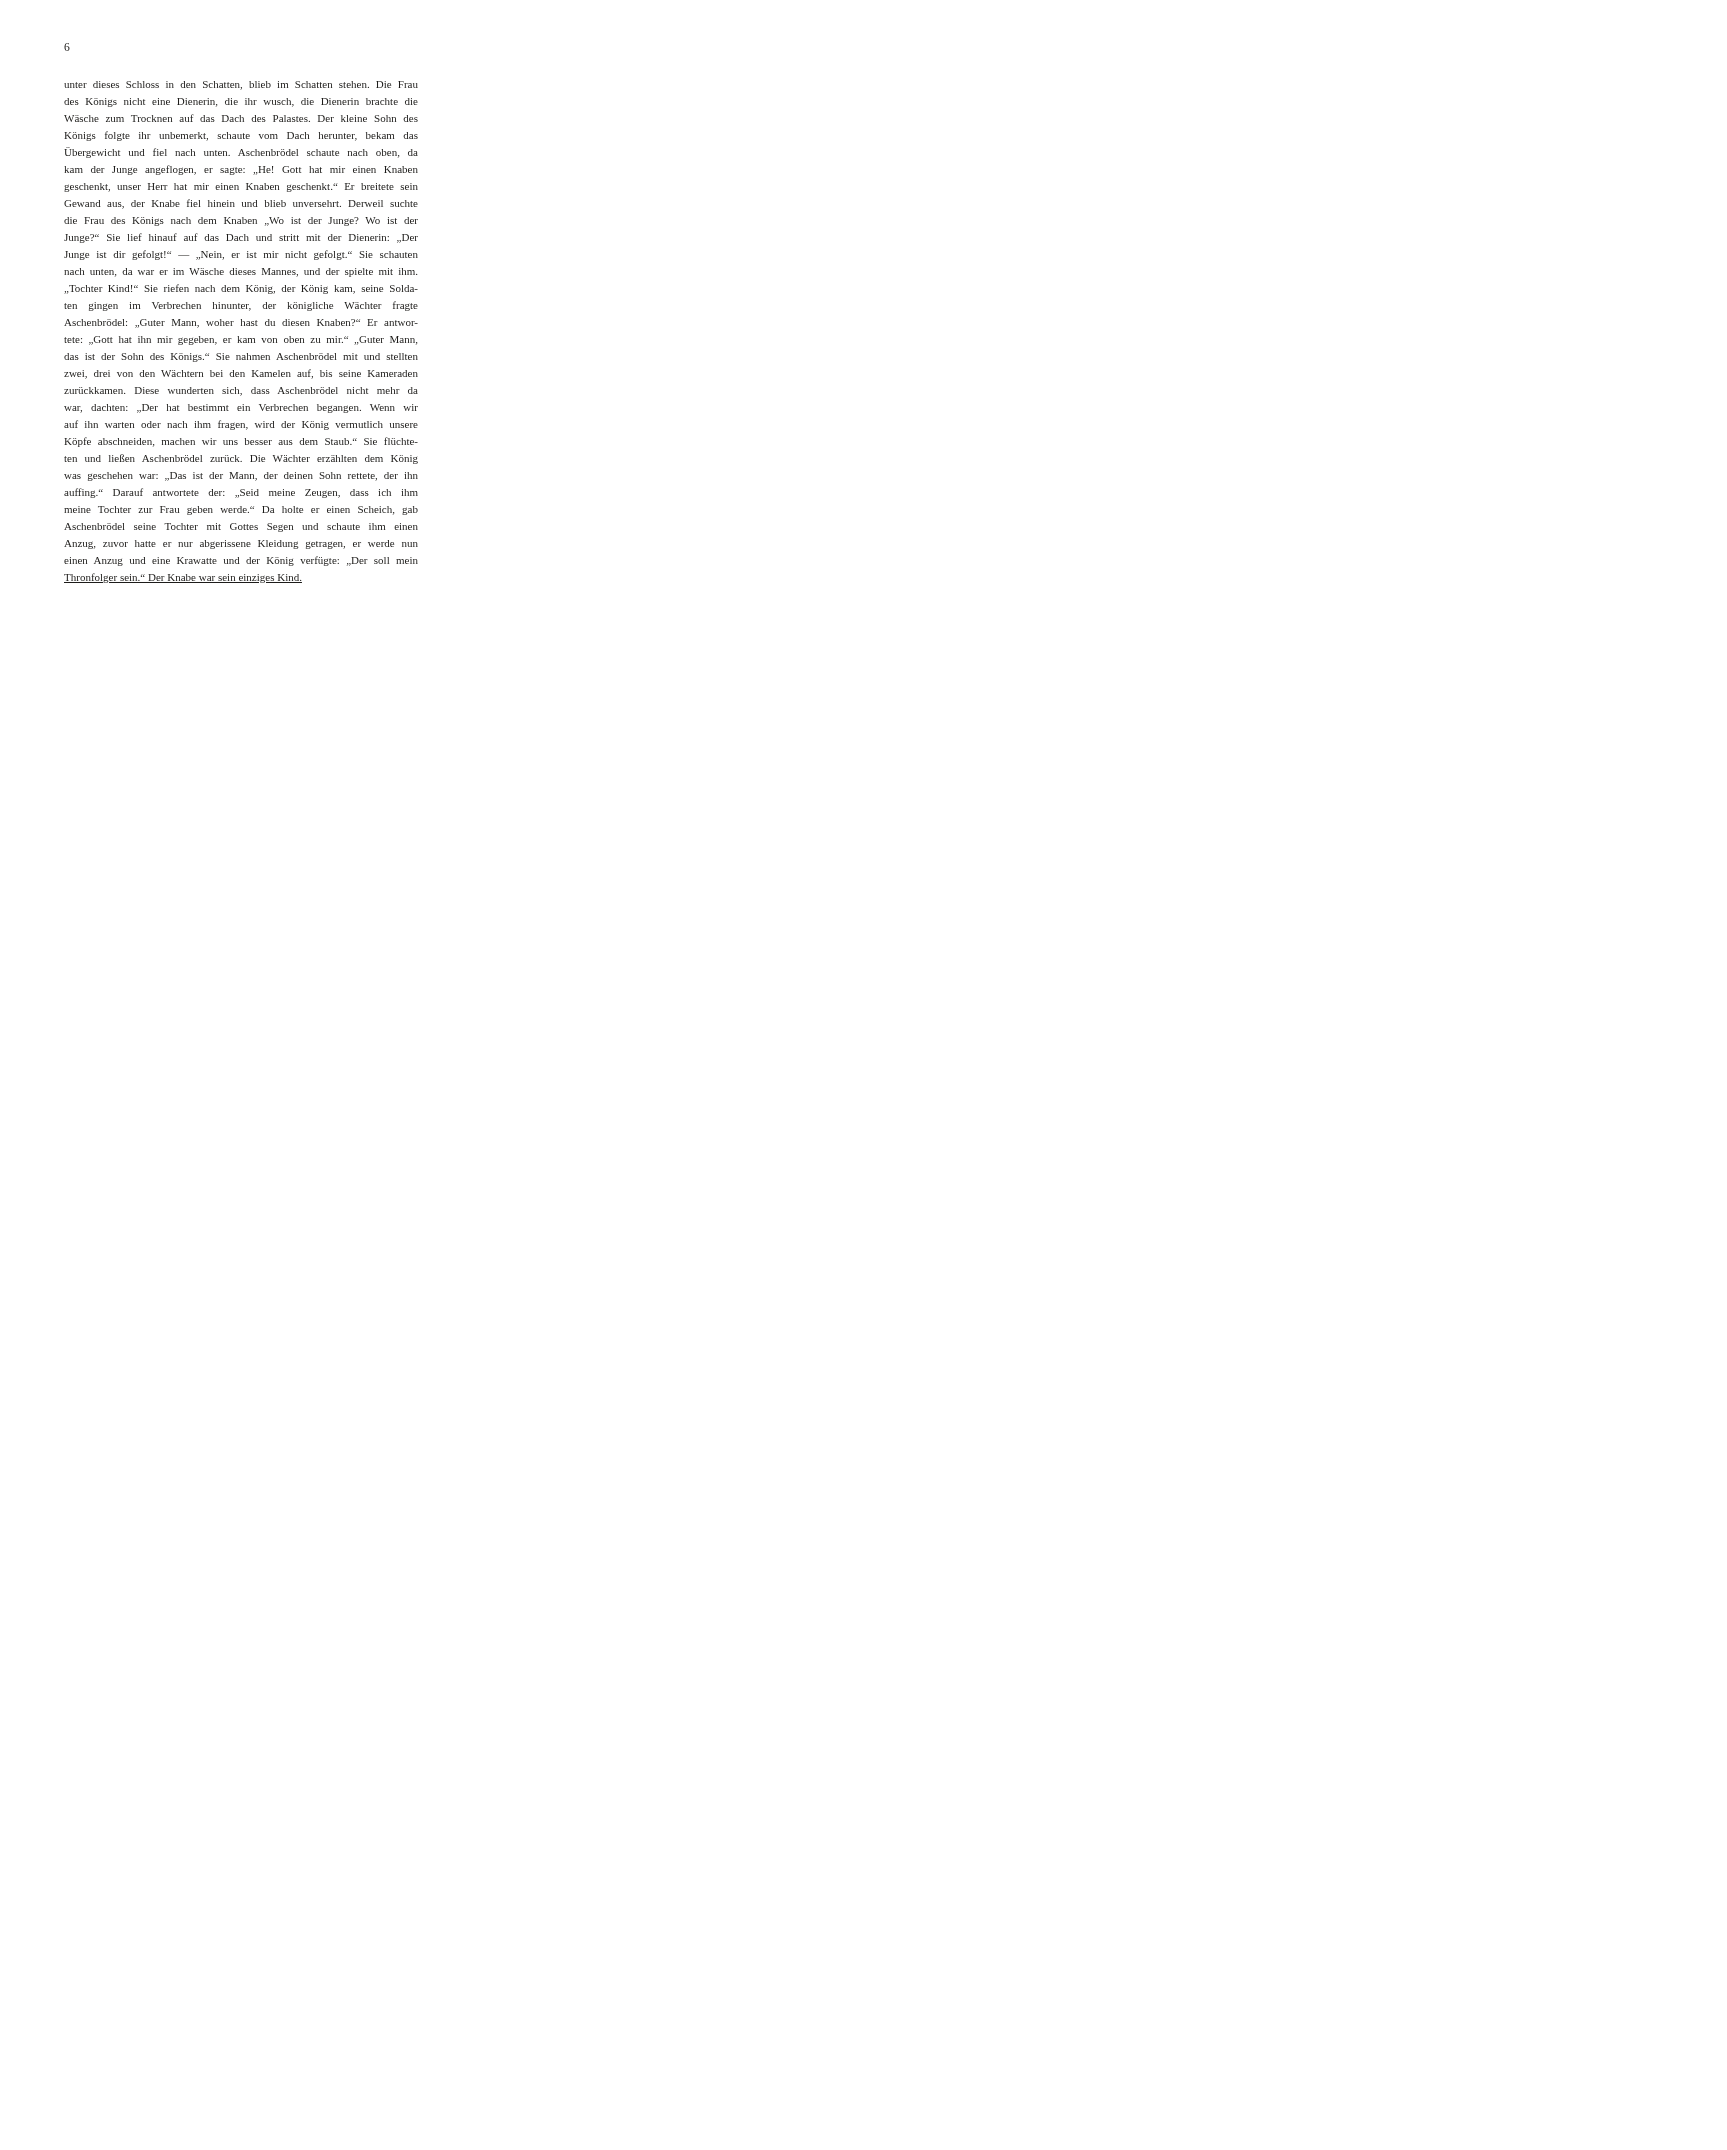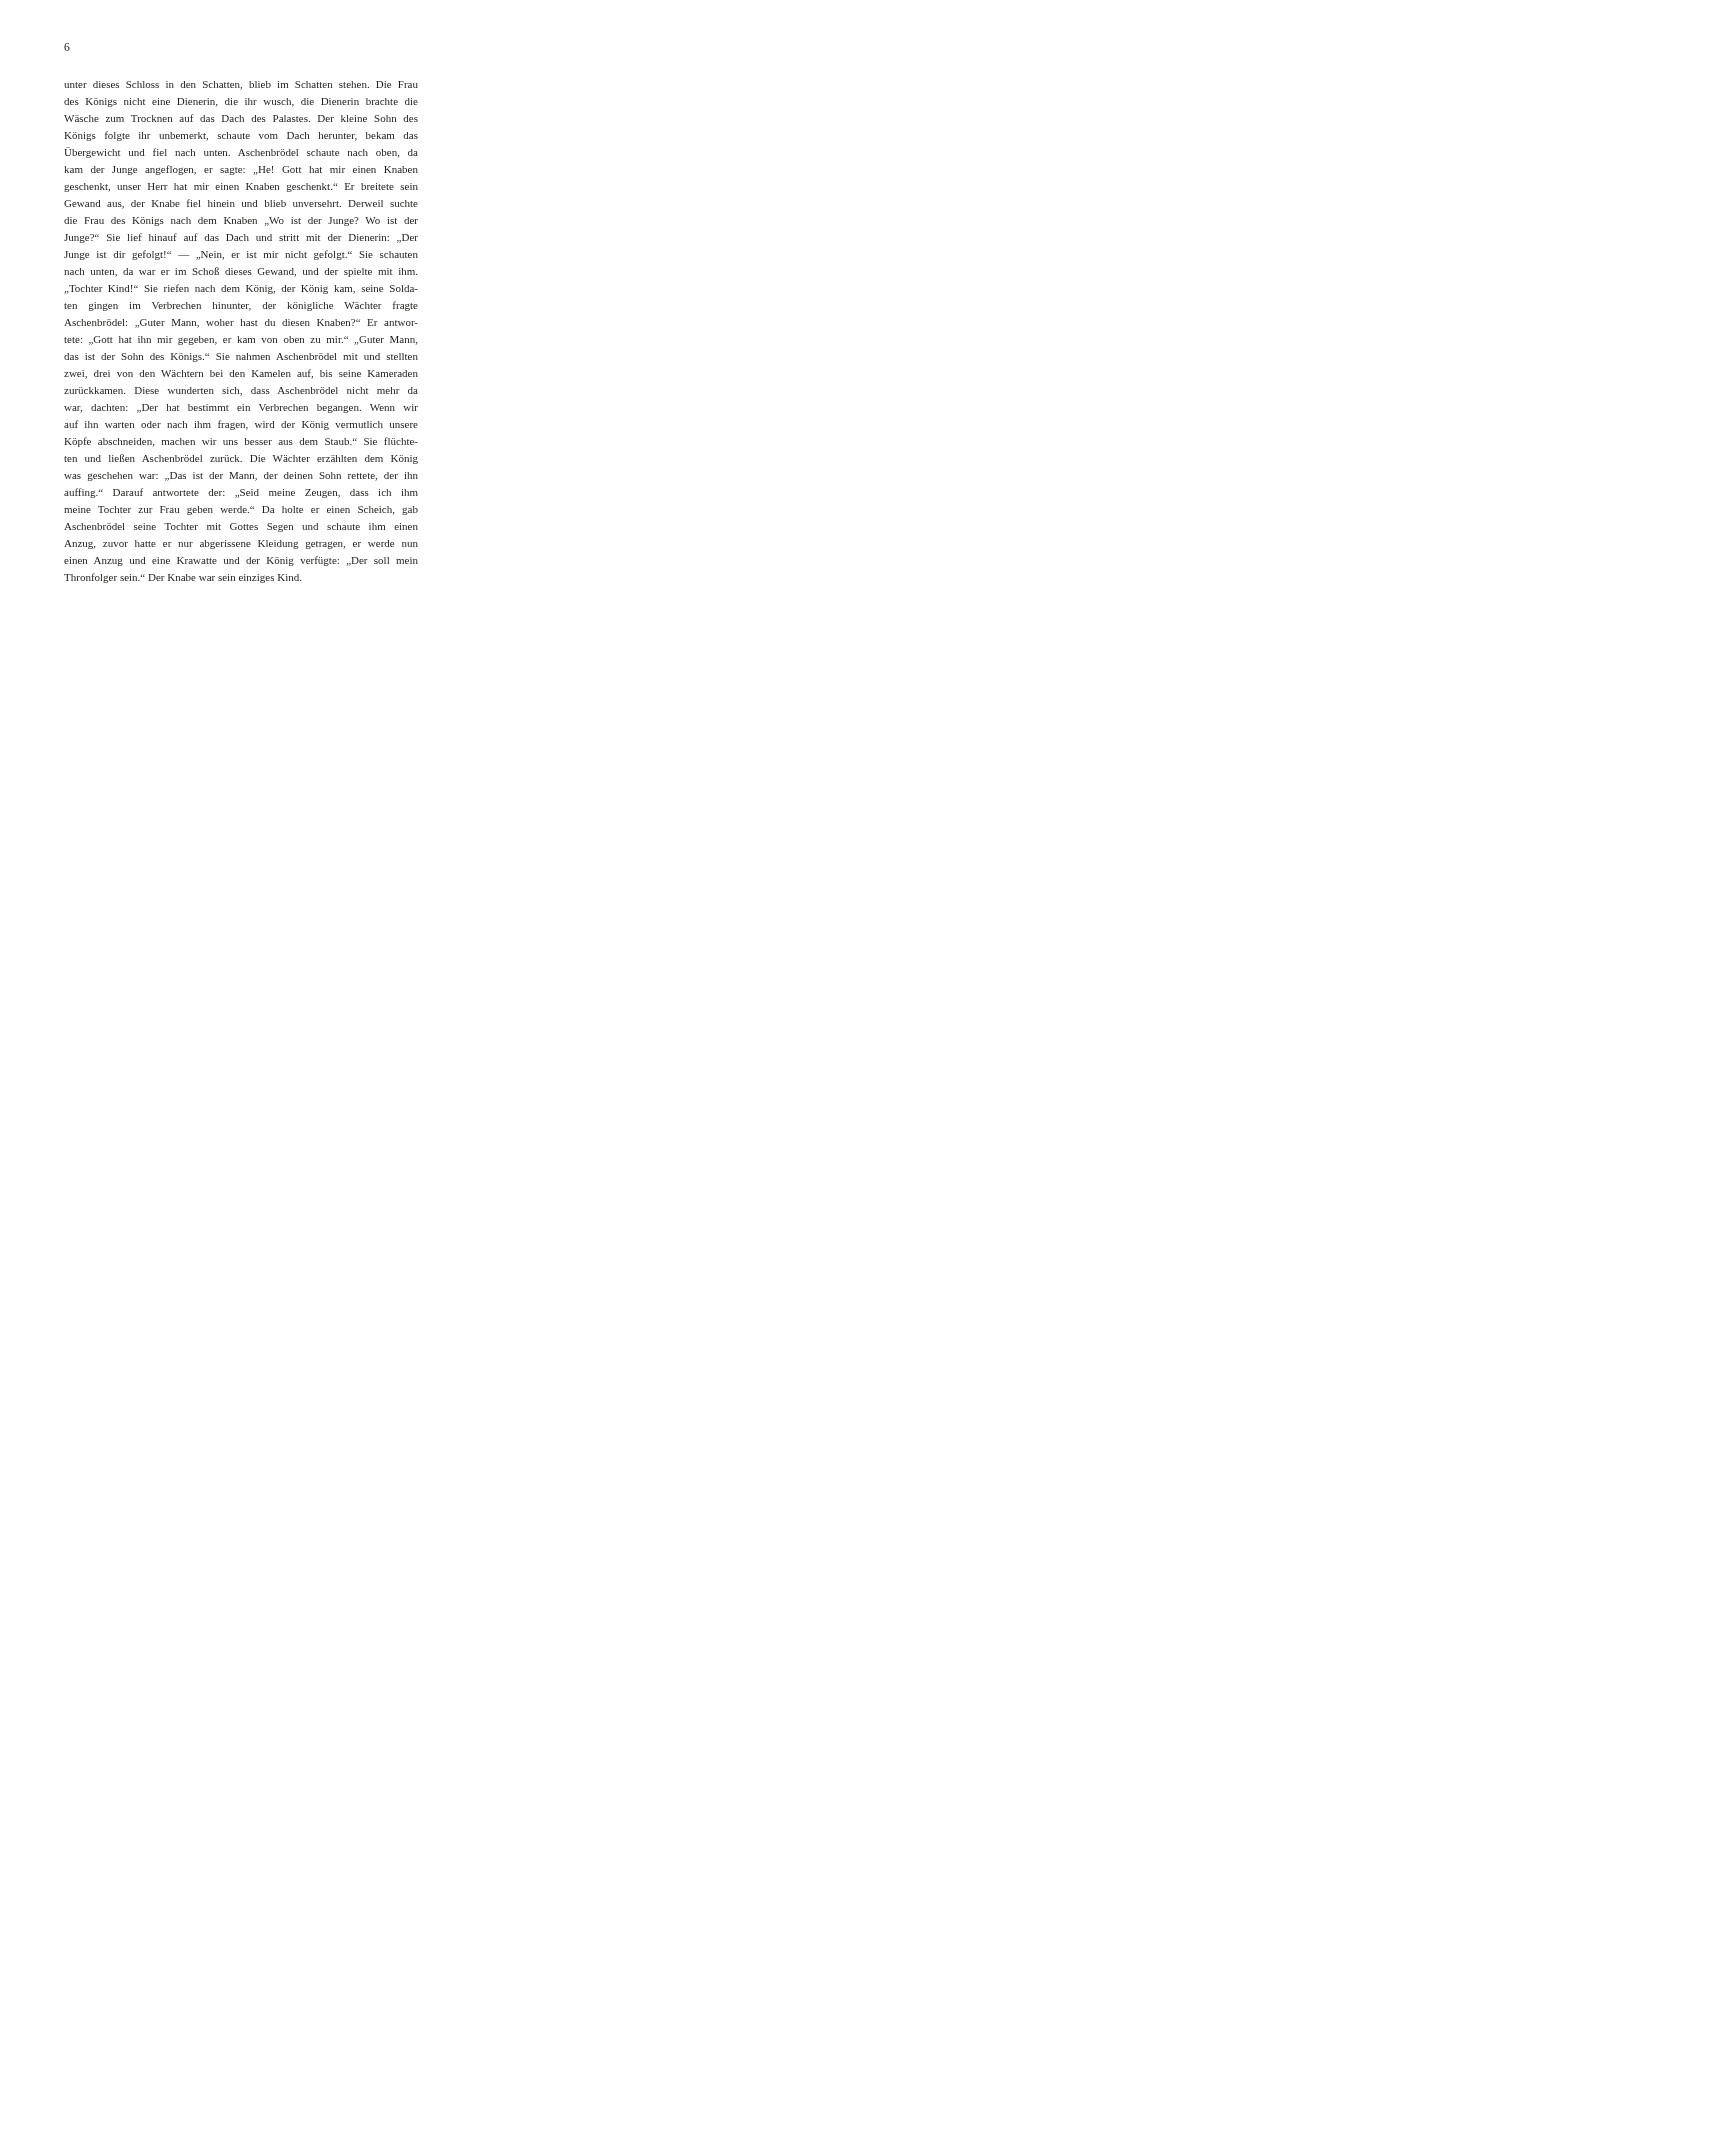--- a/index.html
+++ b/index.html
@@ -26,40 +26,41 @@
   .body-text {
     font-size: 11px;
     line-height: 17px;
   }
   .text-line {
     text-align: justify;
     text-align-last: justify;
   }
   .text-line.last {
     text-align-last: left;
+    text-decoration: underline;
   }
 </style>
 </head>
 <body style="background: rgb(255, 255, 255);">
 
 <div class="page" style="color: rgb(29, 28, 26);">
   <div class="page-number">6</div>
   <div class="body-text">
       <div class="text-line">unter dieses Schloss in den Schatten, blieb im Schatten stehen. Die Frau</div>
       <div class="text-line">des Königs nicht eine Dienerin, die ihr wusch, die Dienerin brachte die</div>
       <div class="text-line">Wäsche zum Trocknen auf das Dach des Palastes. Der kleine Sohn des</div>
       <div class="text-line">Königs folgte ihr unbemerkt, schaute vom Dach herunter, bekam das</div>
       <div class="text-line">Übergewicht und fiel nach unten. Aschenbrödel schaute nach oben, da</div>
       <div class="text-line">kam der Junge angeflogen, er sagte: „He! Gott hat mir einen Knaben</div>
       <div class="text-line">geschenkt, unser Herr hat mir einen Knaben geschenkt.“ Er breitete sein</div>
       <div class="text-line">Gewand aus, der Knabe fiel hinein und blieb unversehrt. Derweil suchte</div>
       <div class="text-line">die Frau des Königs nach dem Knaben „Wo ist der Junge? Wo ist der</div>
       <div class="text-line">Junge?“ Sie lief hinauf auf das Dach und stritt mit der Dienerin: „Der</div>
       <div class="text-line">Junge ist dir gefolgt!“ — „Nein, er ist mir nicht gefolgt.“ Sie schauten</div>
-      <div class="text-line">nach unten, da war er im Schoß dieses Gewand, und der spielte mit ihm.</div>
+      <div class="text-line">nach unten, da war er im Wäsche dieses Mannes, und der spielte mit ihm.</div>
       <div class="text-line">„Tochter Kind!“ Sie riefen nach dem König, der König kam, seine Solda-</div>
       <div class="text-line">ten gingen im Verbrechen hinunter, der königliche Wächter fragte</div>
       <div class="text-line">Aschenbrödel: „Guter Mann, woher hast du diesen Knaben?“ Er antwor-</div>
       <div class="text-line">tete: „Gott hat ihn mir gegeben, er kam von oben zu mir.“ „Guter Mann,</div>
       <div class="text-line">das ist der Sohn des Königs.“ Sie nahmen Aschenbrödel mit und stellten</div>
       <div class="text-line">zwei, drei von den Wächtern bei den Kamelen auf, bis seine Kameraden</div>
       <div class="text-line">zurückkamen. Diese wunderten sich, dass Aschenbrödel nicht mehr da</div>
       <div class="text-line">war, dachten: „Der hat bestimmt ein Verbrechen begangen. Wenn wir</div>
       <div class="text-line">auf ihn warten oder nach ihm fragen, wird der König vermutlich unsere</div>
       <div class="text-line">Köpfe abschneiden, machen wir uns besser aus dem Staub.“ Sie flüchte-</div>

